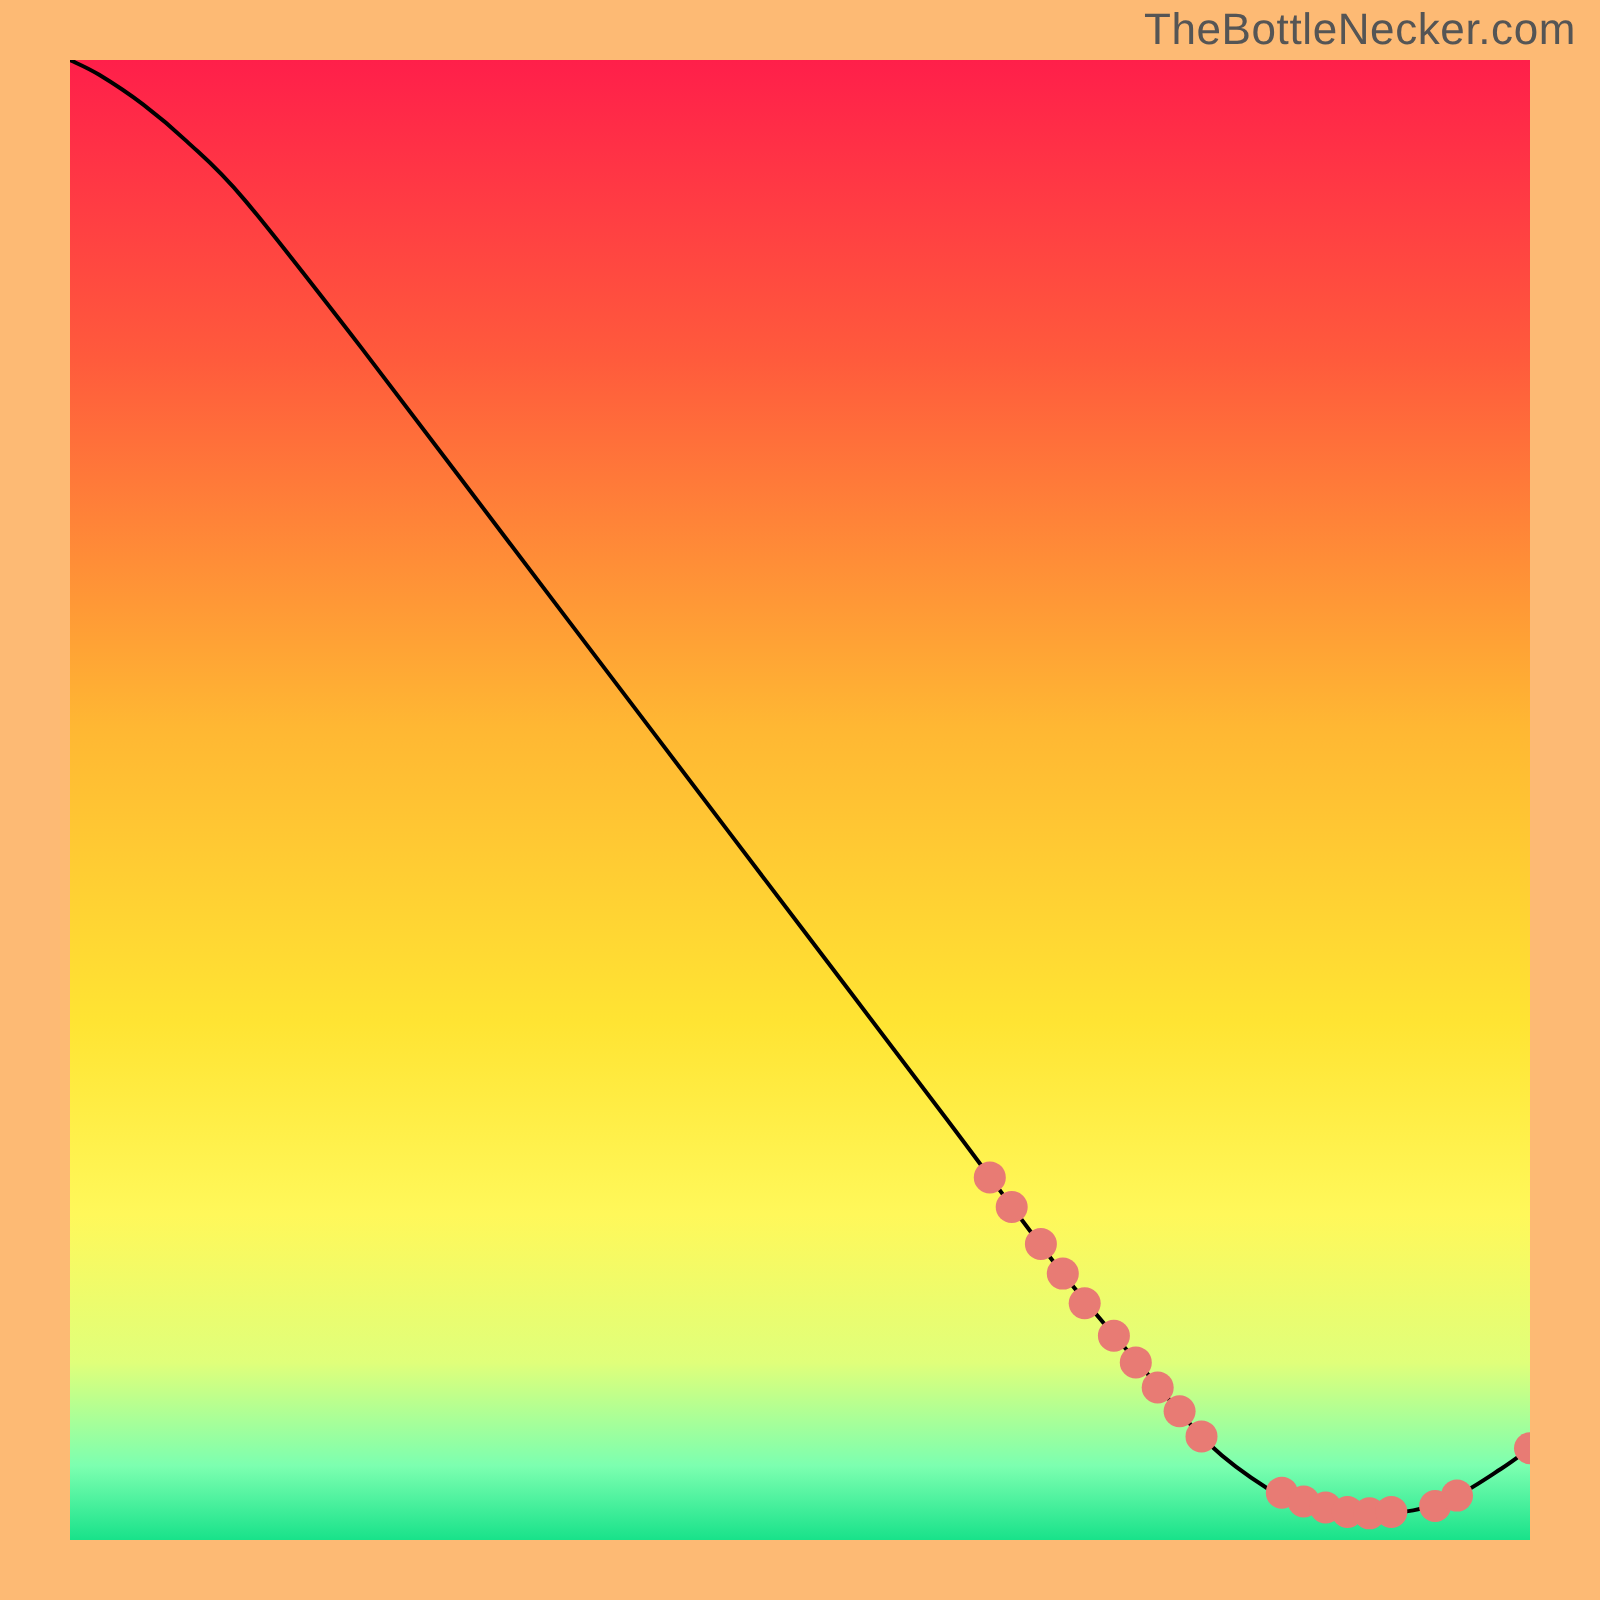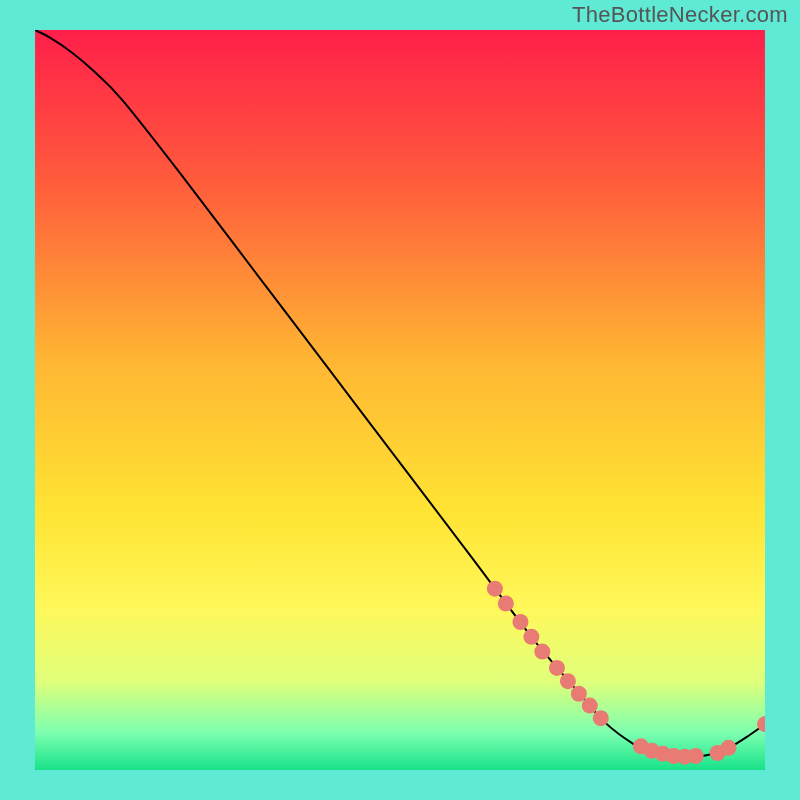--- a/index.html
+++ b/index.html
@@ -8,21 +8,21 @@
     background: #000;
     width: 800px;
     height: 800px;
     overflow: hidden;
     font-family: Arial, Helvetica, sans-serif;
   }
   .frame {
     position: relative;
     width: 800px;
     height: 800px;
-    background: #5eead4;
+    background: #fdba74;
   }
   .watermark {
     position: absolute;
     top: 2px;
     right: 12px;
     color: #555;
     font-size: 22px;
     font-weight: 500;
     letter-spacing: 0.3px;
     user-select: none;

